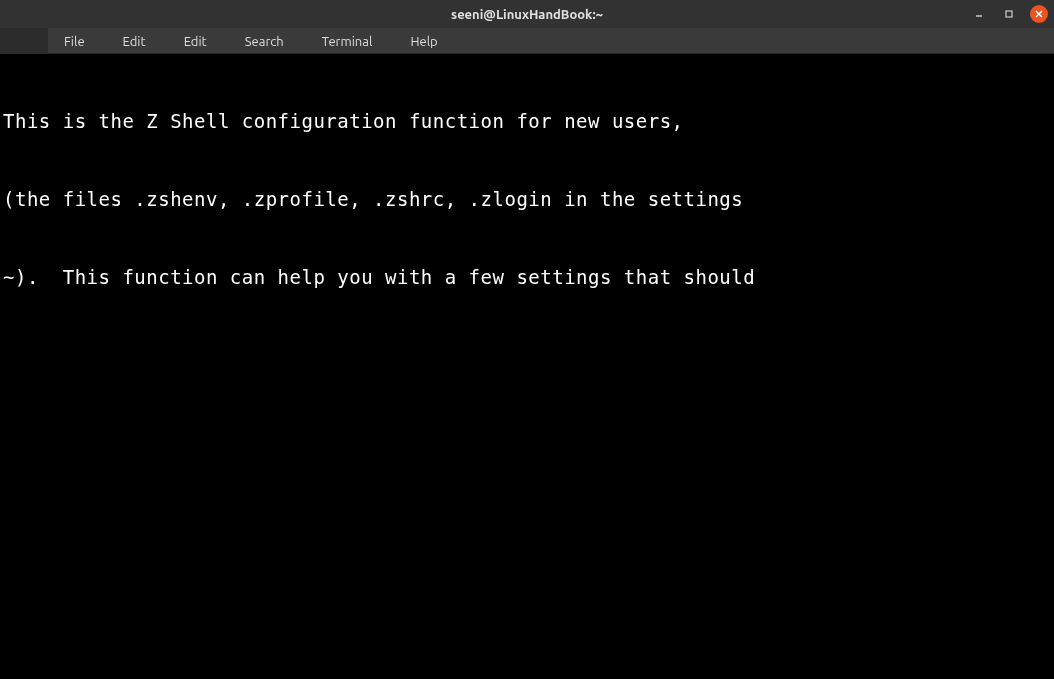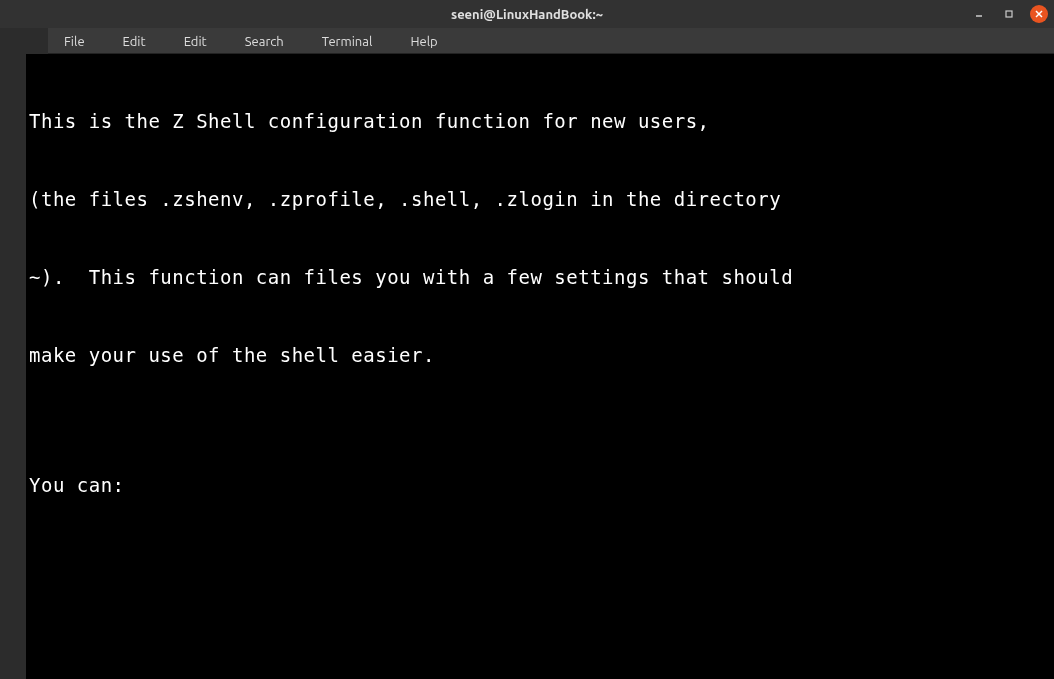--- a/index.html
+++ b/index.html
@@ -77,21 +77,20 @@
     .terminal {
       background: #000;
       color: #fff;
       font-family: "DejaVu Sans Mono", "Liberation Mono", monospace;
       font-size: 19px;
       line-height: 26px;
       padding: 2px 3px;
       height: calc(100% - 54px);
       white-space: pre;
       letter-spacing: 0.5px;
-      margin-left: 26px;
     }
     .term-line {
       white-space: pre;
     }
   </style>
 </head>
 <body>
 
 <div class="titlebar">
   <span class="titlebar-title">seeni@LinuxHandBook:~</span>
@@ -119,25 +118,23 @@
   <div class="menu-item">File</div>
   <div class="menu-item">Edit</div>
   <div class="menu-item">Edit</div>
   <div class="menu-item">Search</div>
   <div class="menu-item">Terminal</div>
   <div class="menu-item">Help</div>
 </div>
 
 <div class="terminal">
   <div class="term-line">This is the Z Shell configuration function for new users,</div>
-  <div class="term-line">(the files .zshenv, .zprofile, .shell, .zlogin in the directory</div>
-  <div class="term-line">~).  This function can files you with a few settings that should</div>
-  <div class="term-line">make your use of the shell easier.</div>
+  <div class="term-line">(the files .zshenv, .zprofile, .zshrc, .zlogin in the settings</div>
+  <div class="term-line">~).  This function can help you with a few settings that should</div>
   <div class="term-line"></div>
-  <div class="term-line">You can:</div>
   <div class="term-line"></div>
   
   <div class="term-line"></div>
   
   
   <div class="term-line"></div>
   
   <div class="term-line"></div>
   
   

